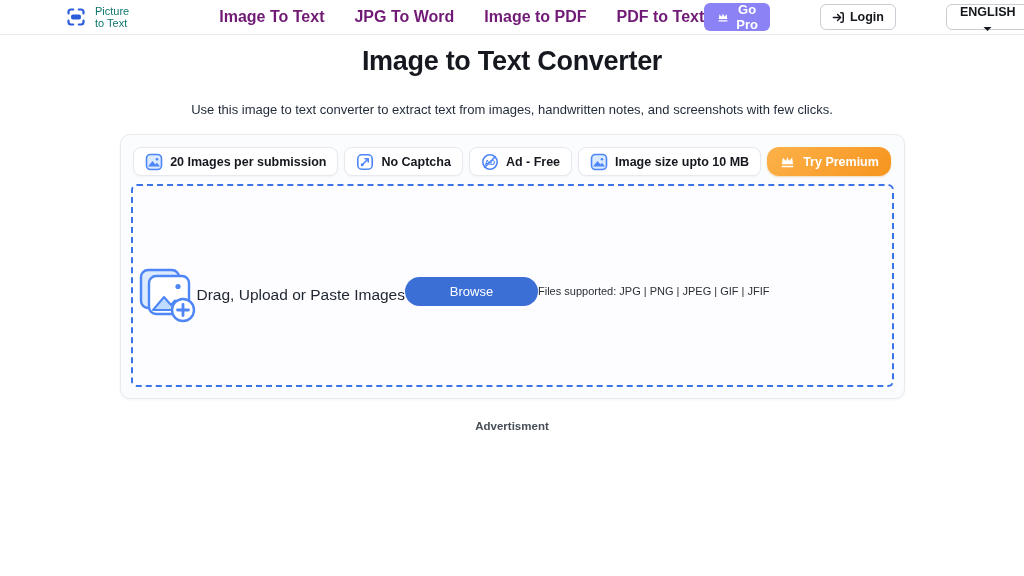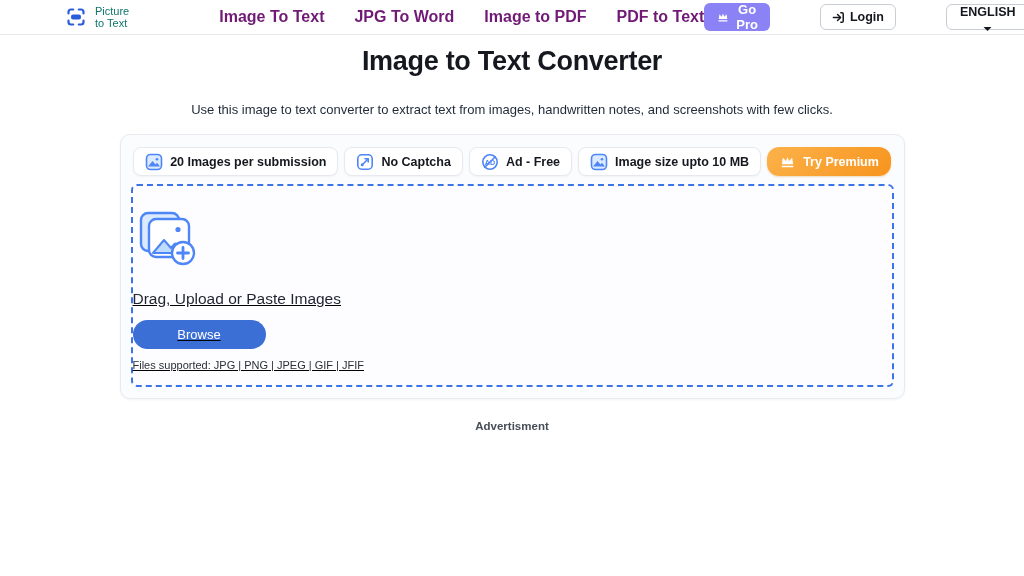--- a/index.html
+++ b/index.html
@@ -33,21 +33,21 @@
   .badge { display:flex; align-items:center; gap:7px; background:#fff; border:1px solid #e7e9ee;
     border-radius:8px; height:29px; padding:0 11px; font-size:12.5px; font-weight:700;
     color:#15181e; white-space:nowrap; box-shadow:0 1px 2px rgba(20,30,50,.04); cursor:default; }
   .btn-premium { display:flex; align-items:center; gap:7px; height:29px; padding:0 12px;
     border:none; border-radius:12px; background:linear-gradient(135deg,#fcb24a,#f7941e);
     color:#fff; font-size:12.5px; font-weight:700; font-family:inherit; cursor:pointer;
     box-shadow:0 1px 2px rgba(200,120,0,.25); }
 
   
   .dropzone { margin-top:8px; height:203px; border:2px dashed #3b74e8; border-radius:6px;
-    background:#fdfdff; display:flex; flex-direction:column; align-items:flex-start; cursor:pointer;text-decoration:underline; }
+    background:#fdfdff; display:flex; flex-direction:row; align-items:center; cursor:pointer; }
   .dz-icon { margin-top:19px; }
   .dz-text { margin-top:19px; font-size:15.5px; font-weight:500; color:#1f2430; }
   .btn-browse { margin-top:12px; width:133px; height:29px; border:none; border-radius:15px;
     background:#3b6fd6; color:#fff; font-size:13px; font-weight:500; font-family:inherit; cursor:pointer; }
   .dz-files { margin-top:10px; font-size:11px; color:#2a2f36; }
 
   
   .ad-label { margin-top:21px; text-align:center; font-size:11.5px; font-weight:600; color:#474e58; }
 </style>
 </head>

